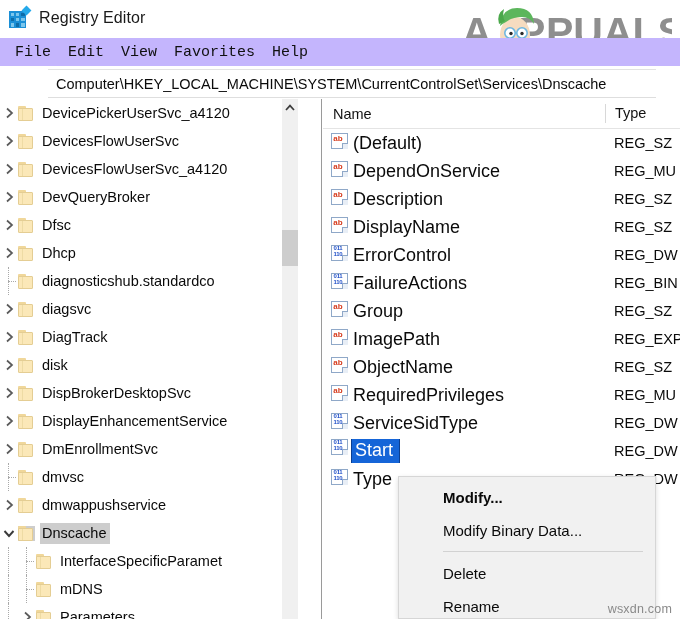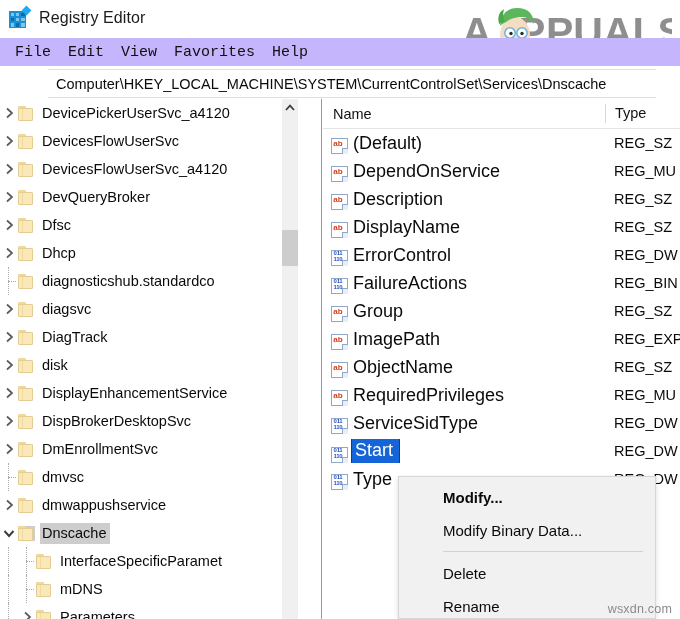--- a/index.html
+++ b/index.html
@@ -214,21 +214,21 @@
     border-left: 1px solid #d8d8d8;
     height: 19px; line-height: 19px;
   }
   .list-row {
     height: 28px;
     display: flex; align-items: center;
     white-space: nowrap;
   }
   .lr-name {
     width: 282px; flex: none;
-    display: flex; align-items: flex-end;
+    display: flex; align-items: flex-start;
     padding-left: 8px;
     overflow: hidden;
   }
   .lr-type {
     flex: 1;
     font-size: 14.5px; color: #0a0a0a;
     padding-left: 9px;
     overflow: hidden;
   }
   .val-icon {
@@ -484,33 +484,33 @@
           <div class="tree-row">
             <span class="tw-expander">
               <svg width="9" height="12" viewBox="0 0 9 12">
                 <path d="M2 1.5 L7 6 L2 10.5" fill="none" stroke="#5a5a5a" stroke-width="1.7"></path>
               </svg>
             </span>
             <span class="folder">
               <span class="tab"></span>
               <span class="body"></span>
             </span>
+            <span class="tree-label">DispBrokerDesktopSvc</span>
+          </div>
+          <div class="tree-row">
+            <span class="tw-expander">
+              <svg width="9" height="12" viewBox="0 0 9 12">
+                <path d="M2 1.5 L7 6 L2 10.5" fill="none" stroke="#5a5a5a" stroke-width="1.7"></path>
+              </svg>
+            </span>
+            <span class="folder">
+              <span class="tab"></span>
+              <span class="body"></span>
+            </span>
             <span class="tree-label">DisplayEnhancementService</span>
-          </div>
-          <div class="tree-row">
-            <span class="tw-expander">
-              <svg width="9" height="12" viewBox="0 0 9 12">
-                <path d="M2 1.5 L7 6 L2 10.5" fill="none" stroke="#5a5a5a" stroke-width="1.7"></path>
-              </svg>
-            </span>
-            <span class="folder">
-              <span class="tab"></span>
-              <span class="body"></span>
-            </span>
-            <span class="tree-label">DispBrokerDesktopSvc</span>
           </div>
           <div class="tree-row">
             <span class="tw-expander">
               <svg width="9" height="12" viewBox="0 0 9 12">
                 <path d="M2 1.5 L7 6 L2 10.5" fill="none" stroke="#5a5a5a" stroke-width="1.7"></path>
               </svg>
             </span>
             <span class="folder">
               <span class="tab"></span>
               <span class="body"></span>

